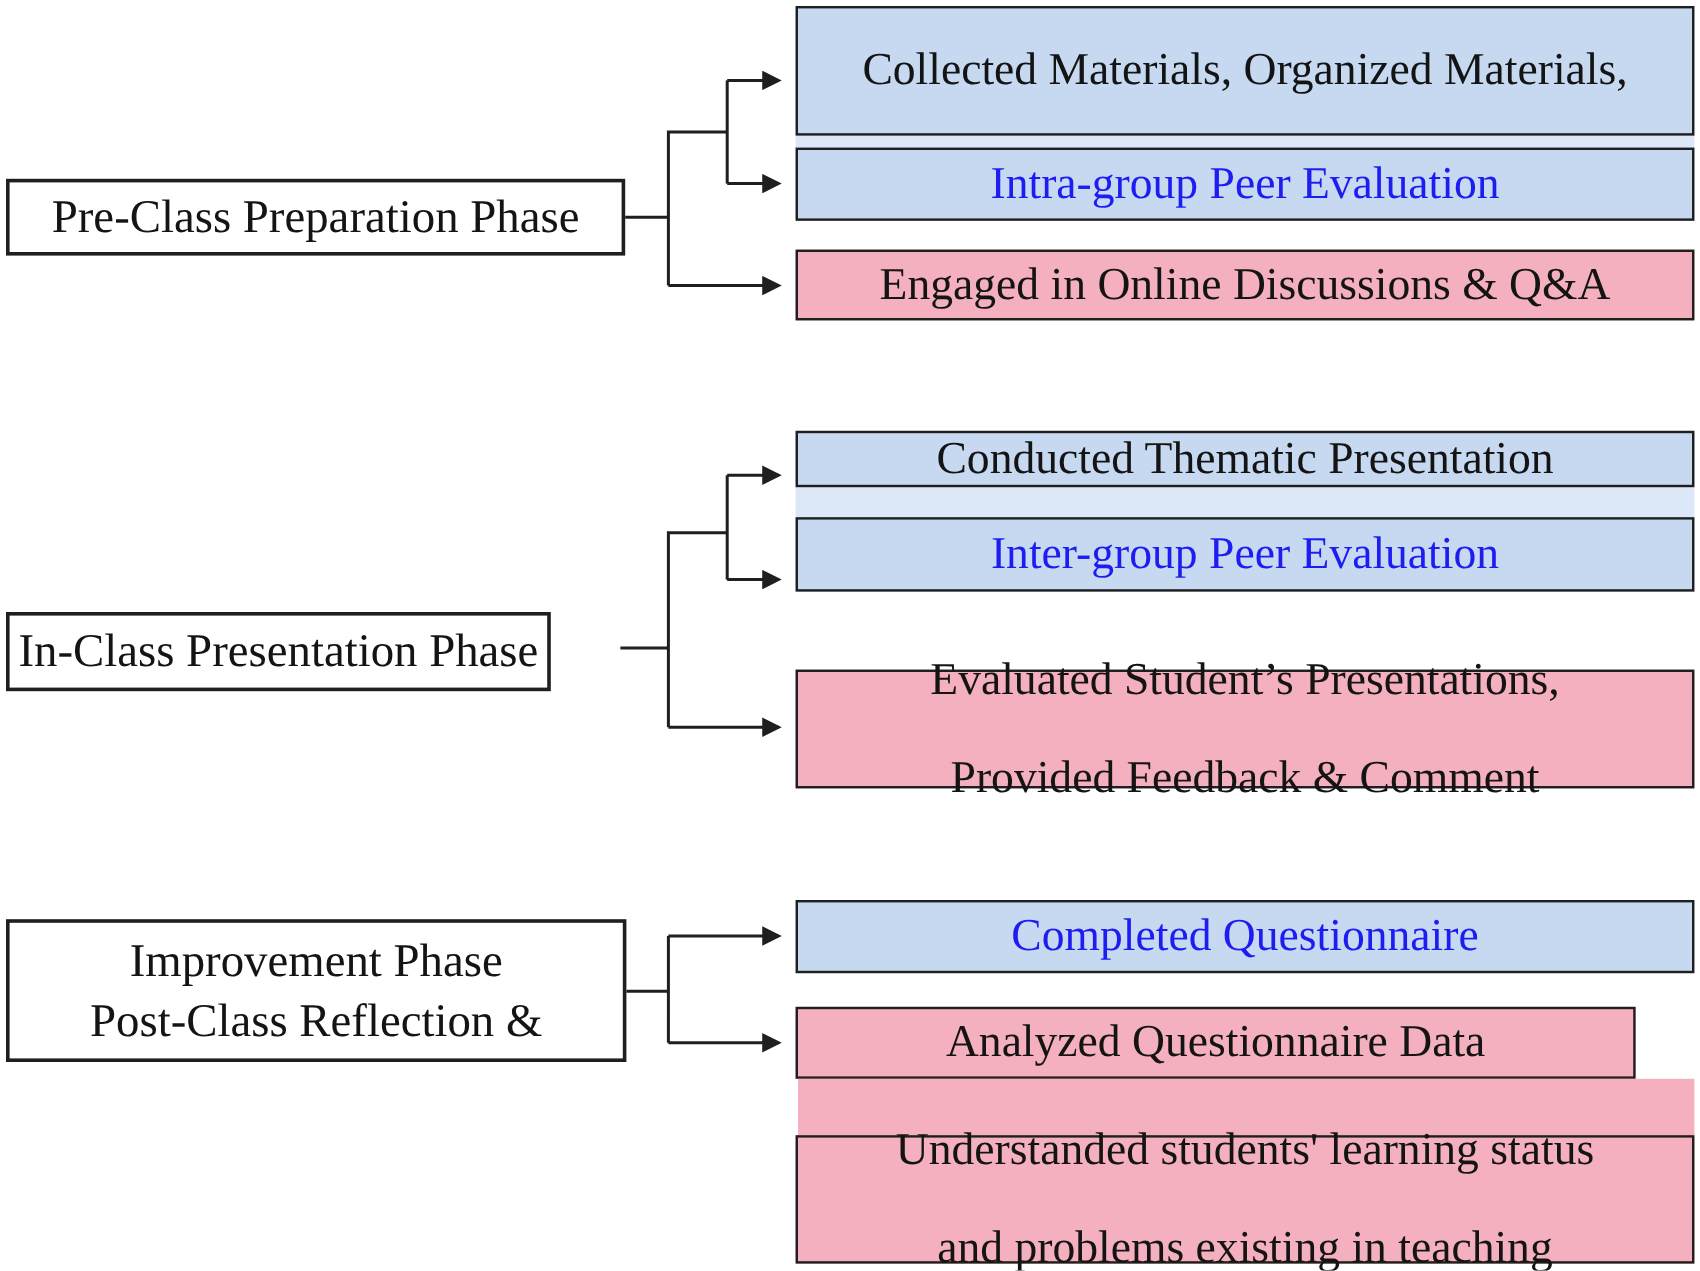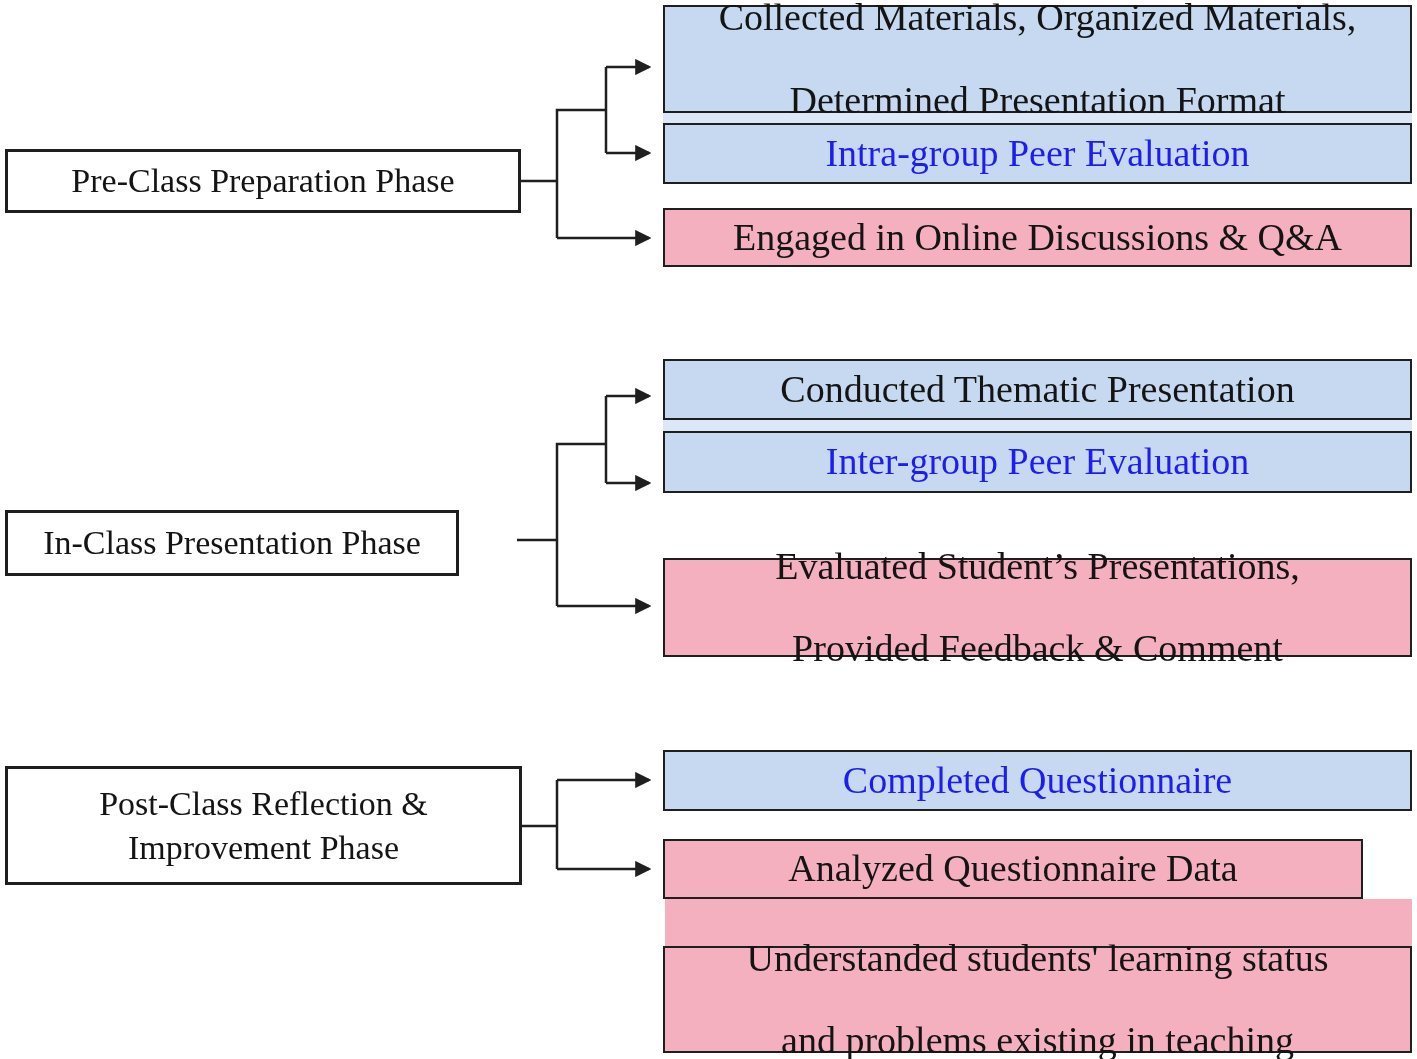--- a/index.html
+++ b/index.html
@@ -26,21 +26,21 @@
     font-size: 38px;
     line-height: 1.30;
     gap: 33px;
   }
   .task.blue { background: var(--box-blue, #c6d9f1); }
   .task.pink { background: var(--box-pink, #f5b0bf); align-items: center; }
   .blue-text { color: var(--text-blue, #1d1df2); }
   .phase {
     background: #ffffff;
     border: 3px solid var(--line, #1f1f1f);
-    font-size: 34px;
+    font-size: 39px;
     line-height: 1.28;
   }
   .line-txt { display: block; white-space: nowrap; }
   .backdrop {
     position: absolute;
     background: var(--backdrop-blue, #dce8f8);
   }
   .strip {
     position: absolute;
     background: var(--box-pink, #f5b0bf);
@@ -95,53 +95,52 @@
   </svg>
 
   <div class="box phase" style="left:5px; top:149px; width:516px; height:64px">
     <span class="line-txt">Pre-Class Preparation Phase</span>
   </div>
 
   <div class="backdrop" style="left:663px; top:5px; width:749px; height:179px"></div>
 
   <div class="box task blue" style="left:663px; top:5px; width:749px; height:108px">
     <span class="line-txt">Collected Materials, Organized Materials,</span>
-    <span class="line-txt">Determined Presentation Format</span>
   </div>
 
   <div class="box task blue" style="left:663px; top:123px; width:749px; height:61px">
     <span class="line-txt blue-text">Intra-group Peer Evaluation</span>
   </div>
 
   <div class="box task pink" style="left:663px; top:208px; width:749px; height:59px">
     <span class="line-txt">Engaged in Online Discussions &amp; Q&amp;A</span>
   </div>
 
   <div class="box phase" style="left:5px; top:510px; width:454px; height:66px">
     <span class="line-txt">In-Class Presentation Phase</span>
   </div>
 
   <div class="backdrop" style="left:663px; top:359px; width:749px; height:134px"></div>
 
-  <div class="box task blue" style="left:663px; top:359px; width:749px; height:61px">
+  <div class="box task blue" style="left:663px; top:359px; width:749px; height:47px">
     <span class="line-txt">Conducted Thematic Presentation</span>
   </div>
 
   <div class="box task pink" style="left:663px; top:558px; width:749px; height:99px">
     <span class="line-txt">Evaluated Student’s Presentations,</span>
     <span class="line-txt">Provided Feedback &amp; Comment</span>
   </div>
 
   <div class="box task blue" style="left:663px; top:431px; width:749px; height:62px">
     <span class="line-txt blue-text">Inter-group Peer Evaluation</span>
   </div>
 
   <div class="box phase" style="left:5px; top:766px; width:517px; height:119px">
+    <span class="line-txt">Improvement Phase</span>
     <span class="line-txt">Post-Class Reflection &amp;</span>
-    <span class="line-txt">Improvement Phase</span>
   </div>
 
   <div class="box task blue" style="left:663px; top:750px; width:749px; height:61px">
     <span class="line-txt blue-text">Completed Questionnaire</span>
   </div>
 
   <div class="box task pink" style="left:663px; top:839px; width:700px; height:60px">
     <span class="line-txt">Analyzed Questionnaire Data</span>
   </div>
 

